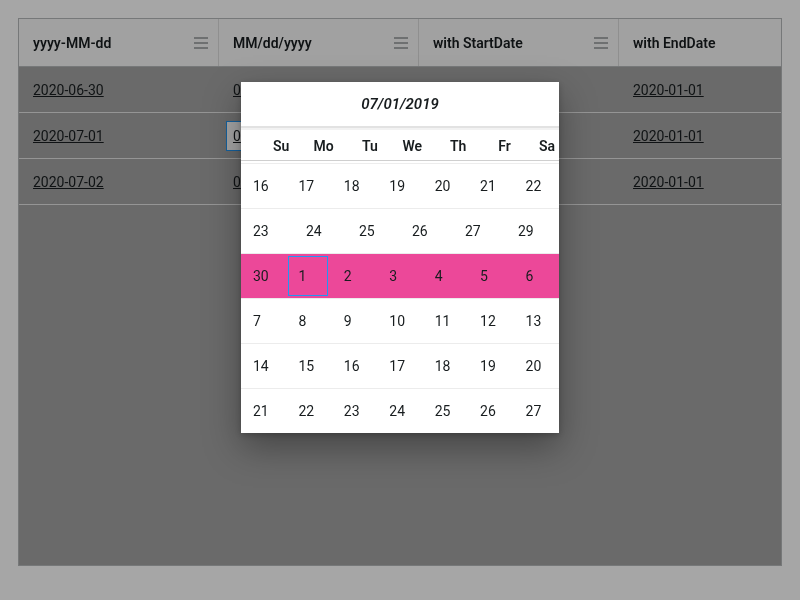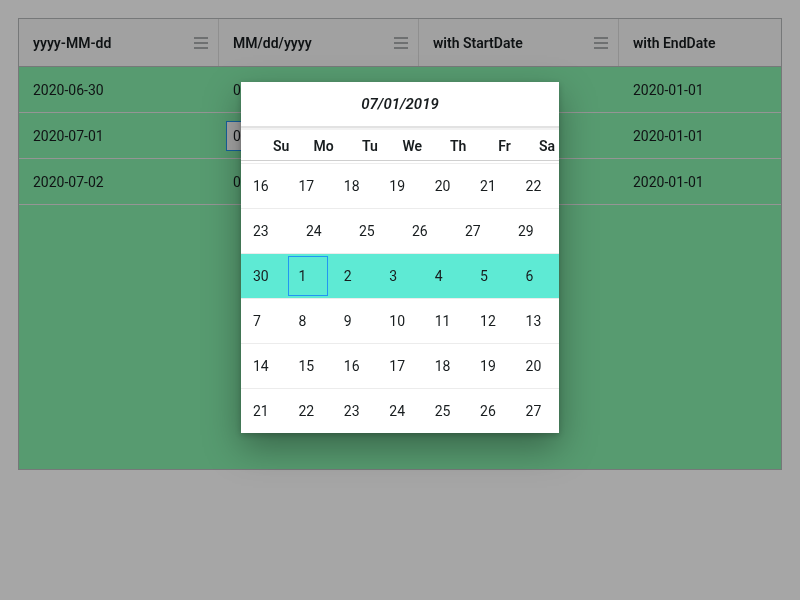--- a/index.html
+++ b/index.html
@@ -12,23 +12,23 @@
     background: #fff;
     overflow: hidden;
     position: relative;
   }
 
   .grid-wrapper {
     position: absolute;
     left: 18px;
     top: 18px;
     width: 764px;
-    height: 452px;
+    height: 548px;
     border: 1px solid #b6b9bb;
-    background: #86efac;
+    background: #a3a3a3;
   }
 
   
   .grid-header {
     display: flex;
     height: 48px;
     border-bottom: 1px solid #b6b9bb;
     background: #f8f8f8;
   }
   .header-cell {
@@ -64,20 +64,21 @@
     background: #6b6f72;
     display: block;
   }
 
   
   .grid-body { }
   .row {
     display: flex;
     height: 46px;
     border-bottom: 1px solid #e5e5e5;
+    text-decoration: underline;
   }
   .cell {
     display: flex;
     align-items: center;
     padding: 0 14px;
     color: #181d1f;
   }
   .cell .edit-outline {
     border: 1px solid #2196f3;
     height: 30px;
@@ -158,21 +159,21 @@
     flex: 1;
     height: 44px;
     display: flex;
     align-items: center;
     padding-left: 12px;
     font-size: 14px;
     cursor: pointer;
     position: relative;
   }
   .dp-week.hl {
-    background: #5eead4;
+    background: #ec4899;
   }
   .dp-day.selected::before {
     content: "";
     position: absolute;
     left: 2px;
     top: 2px;
     right: 4px;
     bottom: 2px;
     border: 1px solid #2196f3;
     background: rgba(255,255,255,0.0);

